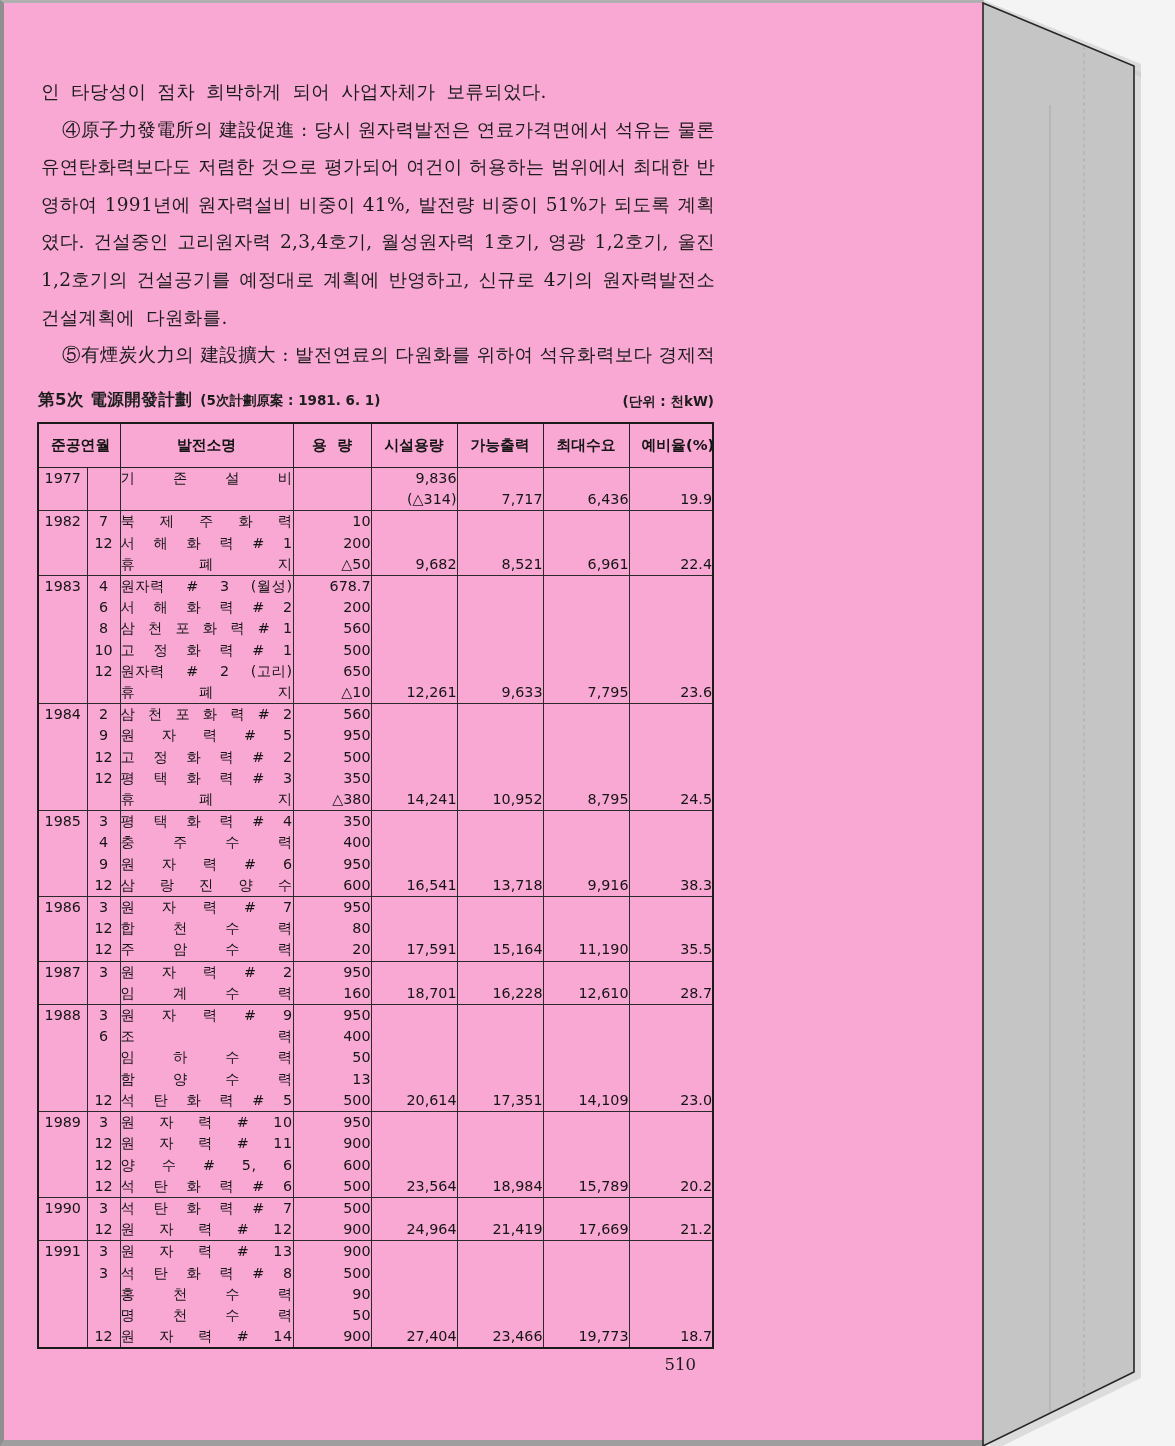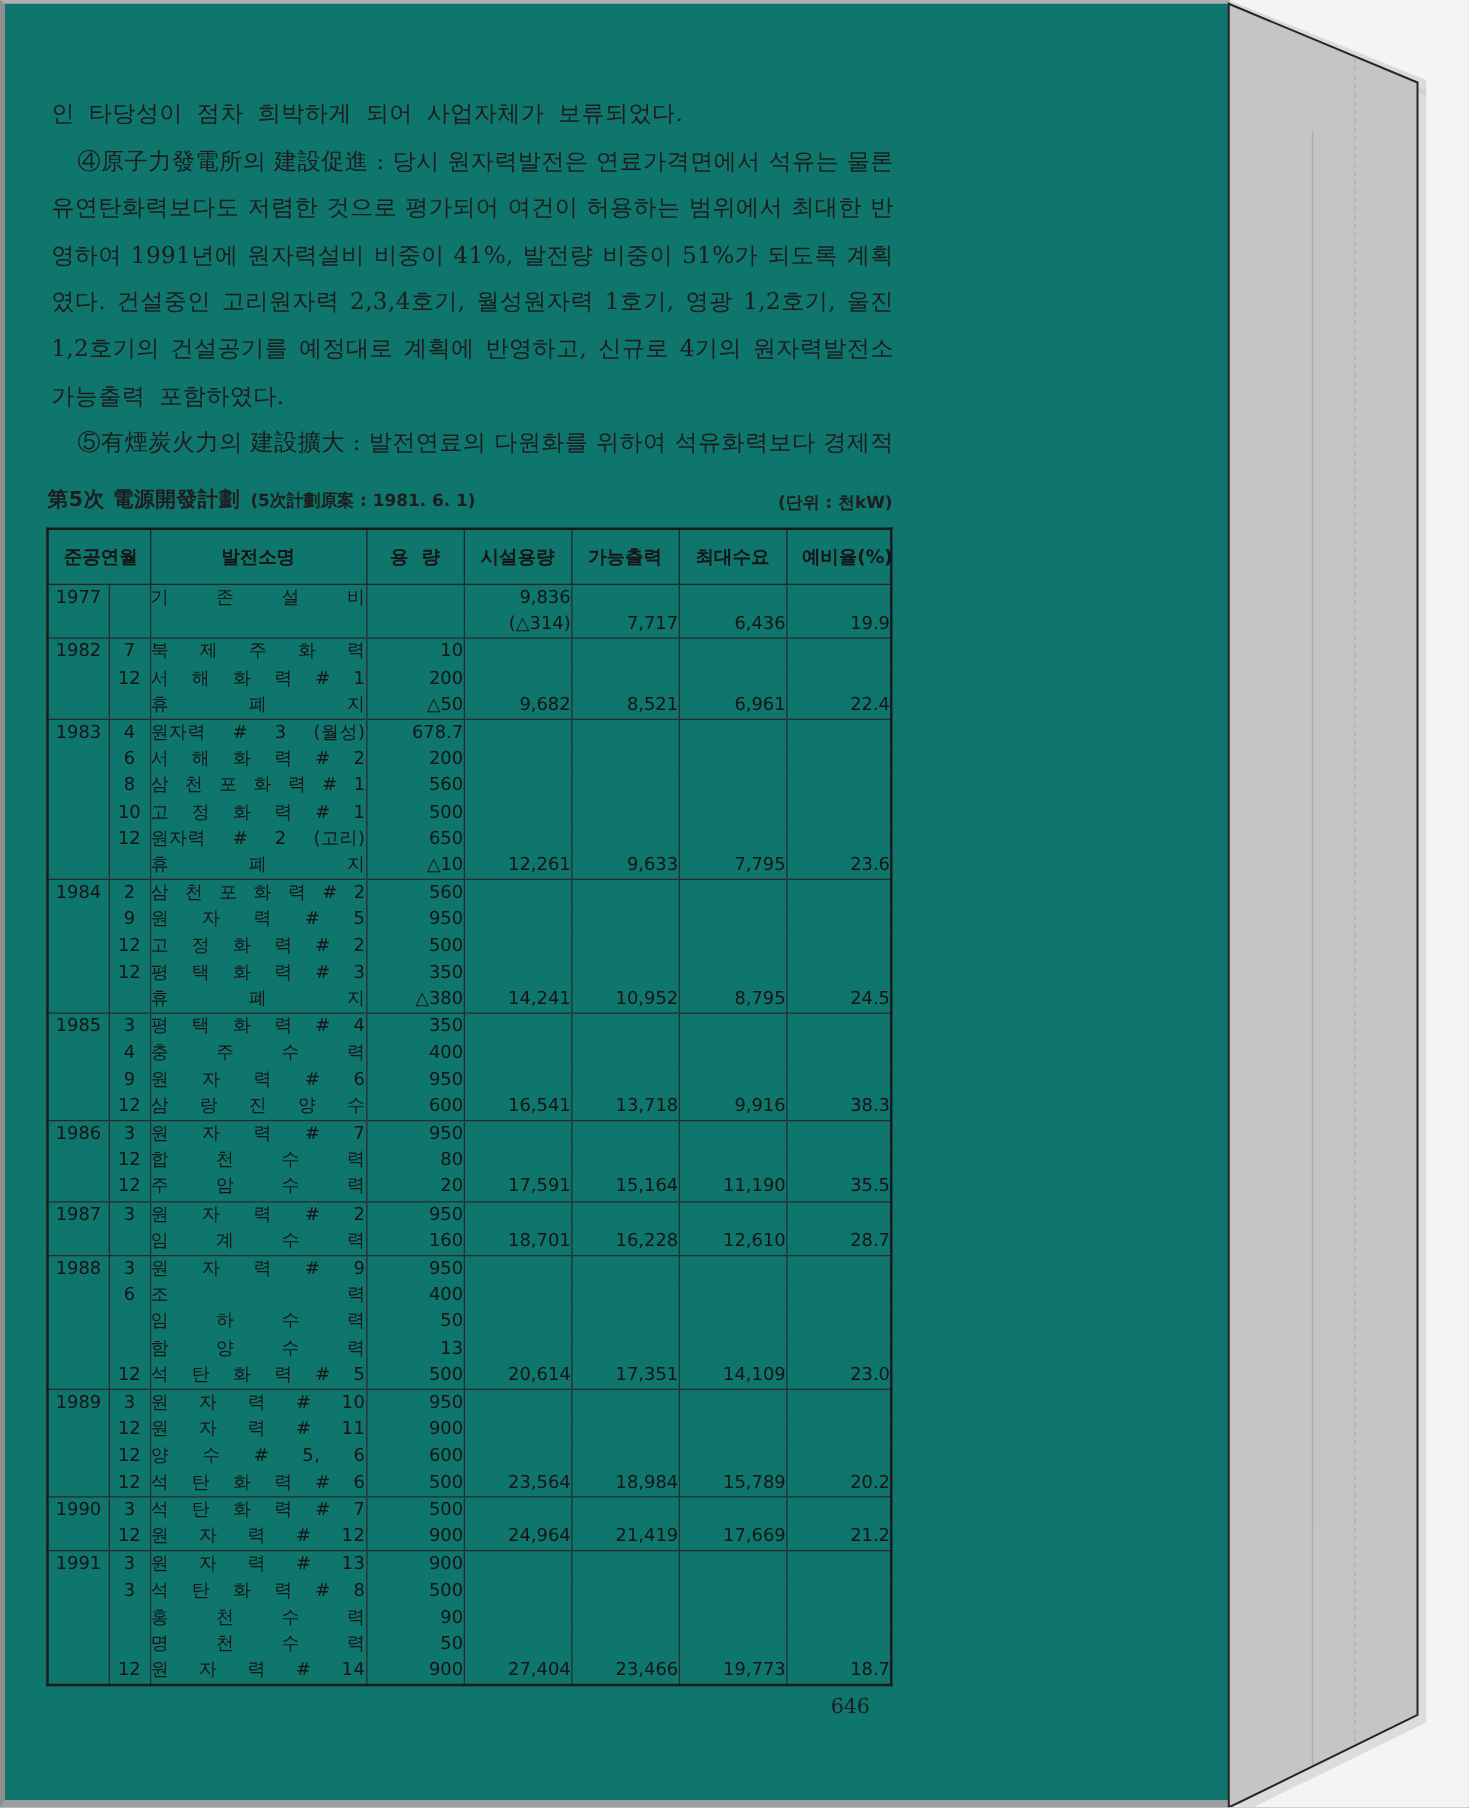--- a/index.html
+++ b/index.html
@@ -6,21 +6,21 @@
   html,body { background:#e9e9e9; }
   .stage {
     position:relative; width:1175px; height:1446px;
     background:#f4f4f4; overflow:hidden;
     font-family:"DejaVu Sans","Liberation Sans",sans-serif;
     color:#1d1d1d;
   }
   
   .page {
     position:absolute; left:0; top:0; width:984px; height:1446px;
-    background:#0f766e;
+    background:#f9a8d4;
     border-left:4px solid #8f8f8f;
     border-top:3px solid #b0b0b0;
     border-bottom:6px solid #9e9e9e;
   }
   
   .textblock {
     position:absolute; left:37px; top:70px; width:674px;
     font-family:"DejaVu Serif","Liberation Serif",serif;
     font-size:18.5px; font-weight:500; color:#1c1c1c;
     letter-spacing:0.3px;
@@ -75,21 +75,21 @@
 
   <div class="page">
 
     <div class="textblock" id="paragraphs">
         <div class="pline plain">인 타당성이 점차 희박하게 되어 사업자체가 보류되었다.</div>
         <div class="pline justify indent">④原子力發電所의 建設促進 : 당시 원자력발전은 연료가격면에서 석유는 물론</div>
         <div class="pline justify">유연탄화력보다도 저렴한 것으로 평가되어 여건이 허용하는 범위에서 최대한 반</div>
         <div class="pline justify">영하여 1991년에 원자력설비 비중이 41%, 발전량 비중이 51%가 되도록 계획하</div>
         <div class="pline justify">였다. 건설중인 고리원자력 2,3,4호기, 월성원자력 1호기, 영광 1,2호기, 울진</div>
         <div class="pline justify">1,2호기의 건설공기를 예정대로 계획에 반영하고, 신규로 4기의 원자력발전소도</div>
-        <div class="pline plain">가능출력 포함하였다.</div>
+        <div class="pline plain">건설계획에 다원화를.</div>
         <div class="pline justify indent">⑤有煙炭火力의 建設擴大 : 발전연료의 다원화를 위하여 석유화력보다 경제적</div>
       </div>
 
     <div class="tcaption">
       <span class="t-title">第5次 電源開發計劃</span>
       <span class="t-sub">(5次計劃原案 : 1981. 6. 1)</span>
       <span class="t-unit">(단위 : 천kW)</span>
     </div>
 
     <table class="plan" id="plan-table">
@@ -521,21 +521,21 @@
             <td class="c-name">원 자 력 # 14</td>
             <td class="c-cap">900</td>
             <td class="c-fac">27,404</td>
             <td class="c-avail">23,466</td>
             <td class="c-peak">19,773</td>
             <td class="c-res">18.7</td>
           </tr>
         </tbody>
     </table>
 
-    <div class="pageno">646</div>
+    <div class="pageno">510</div>
   </div>
 
   <svg class="edge" viewBox="940 0 235 1446" aria-hidden="true">
 
     <polygon points="990,9 1141,72 1141,1378 990,1452" fill="#dcdcdc"></polygon>
 
     <polygon points="983,0 1141,64 1141,77 983,10" fill="#c9c9c9" opacity="0.6"></polygon>
 
     <polygon points="983,3 1134,66 1134,1372 983,1446" fill="#c5c5c5" stroke="#262626" stroke-width="1.6"></polygon>
 

